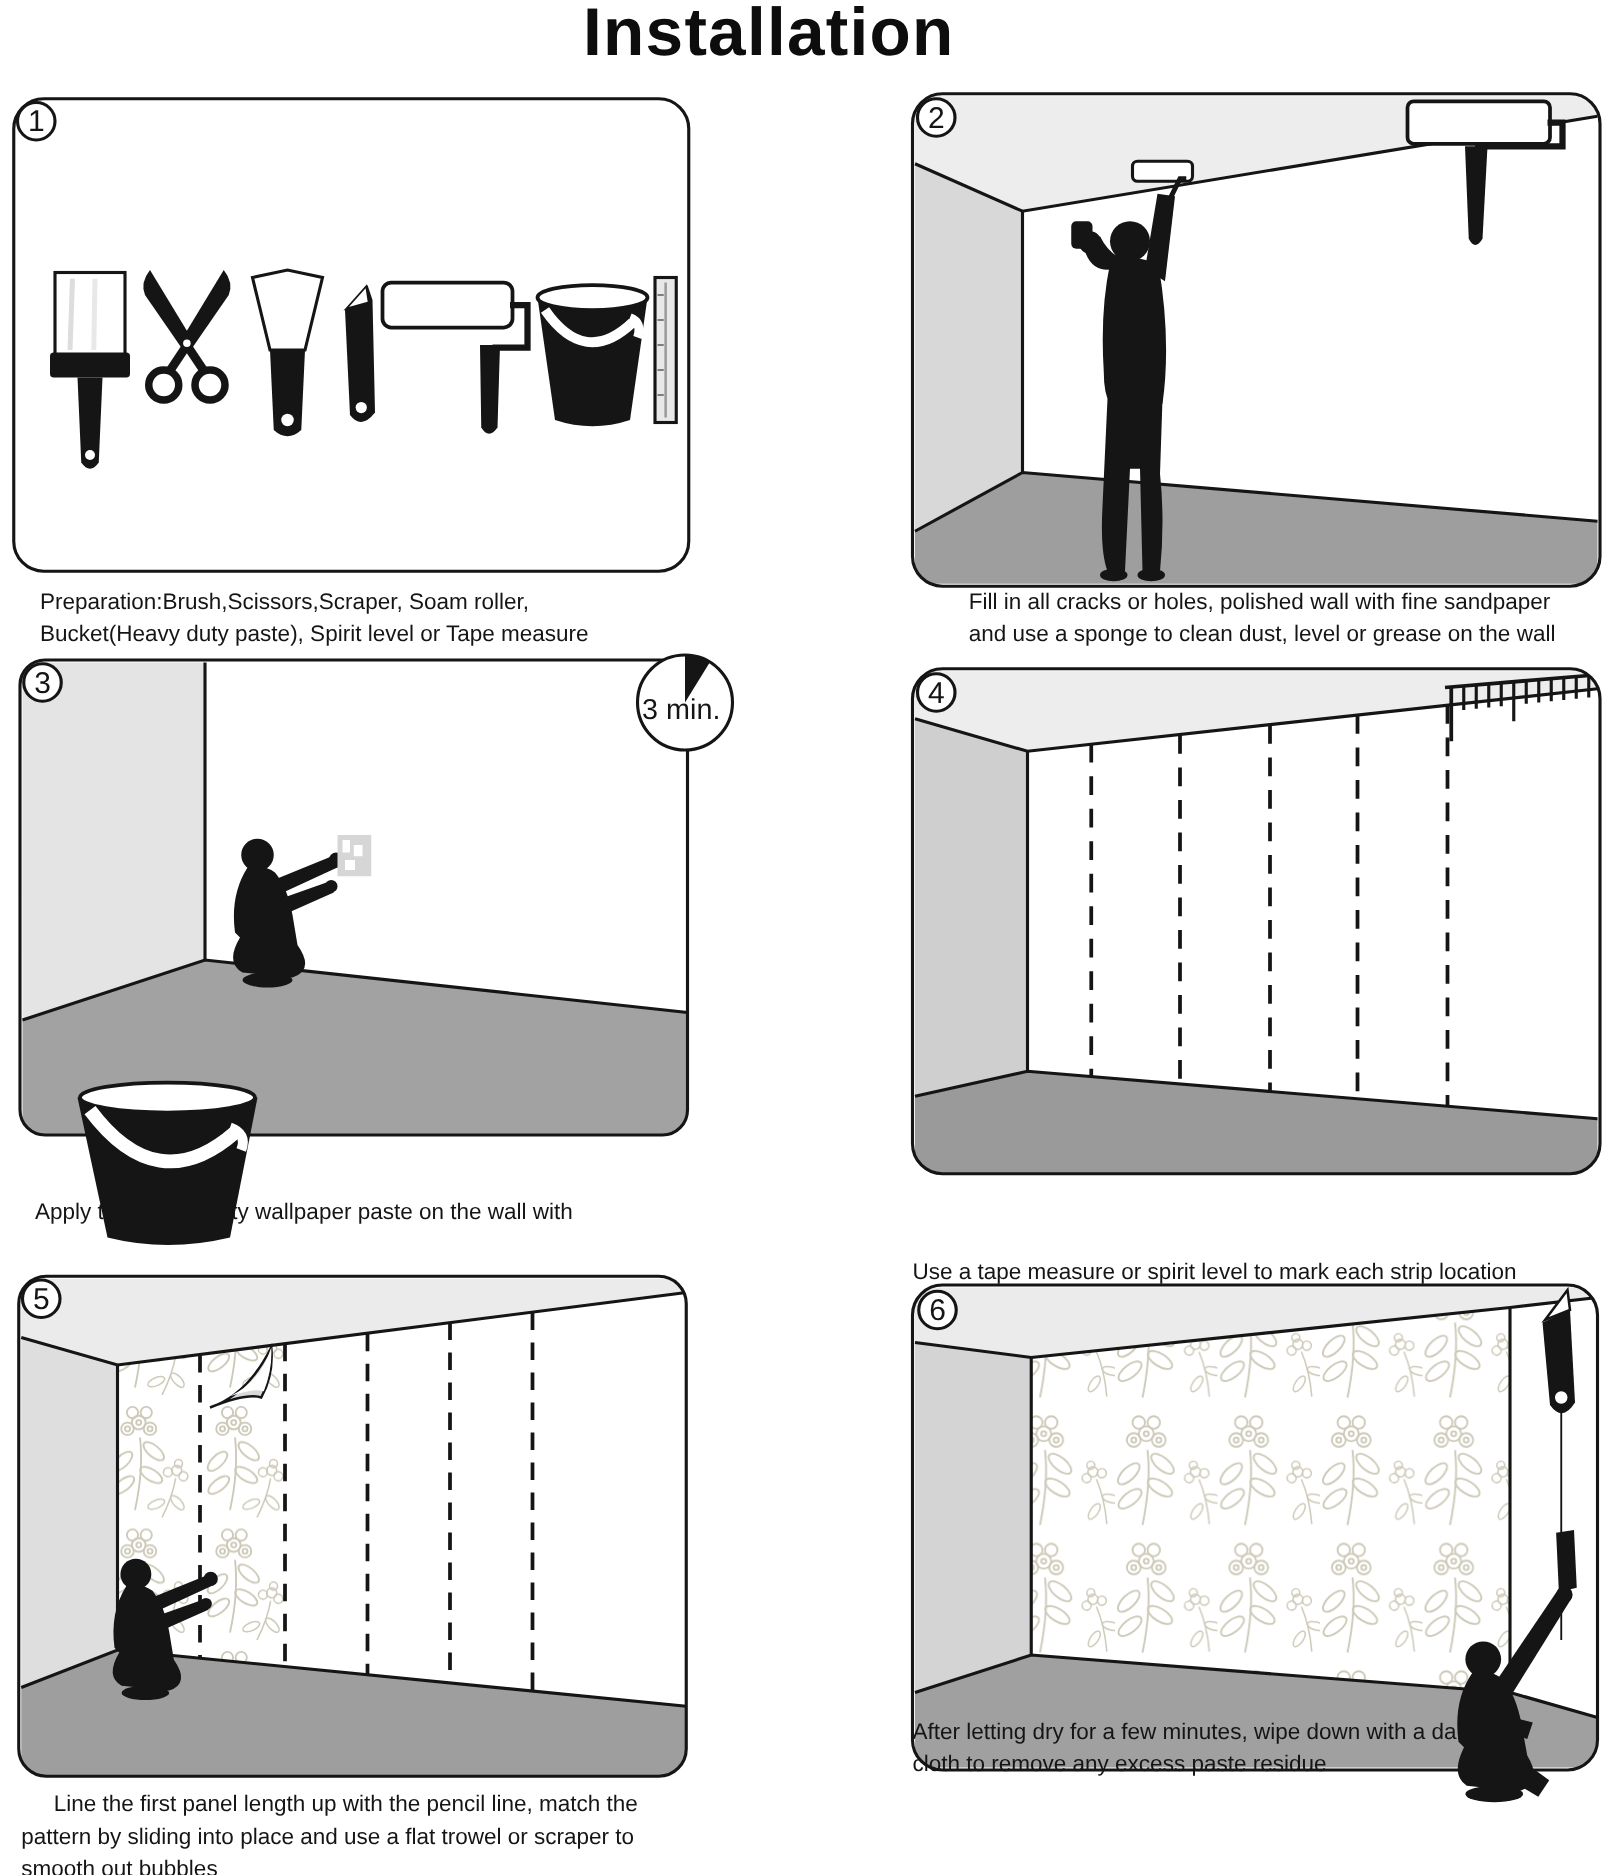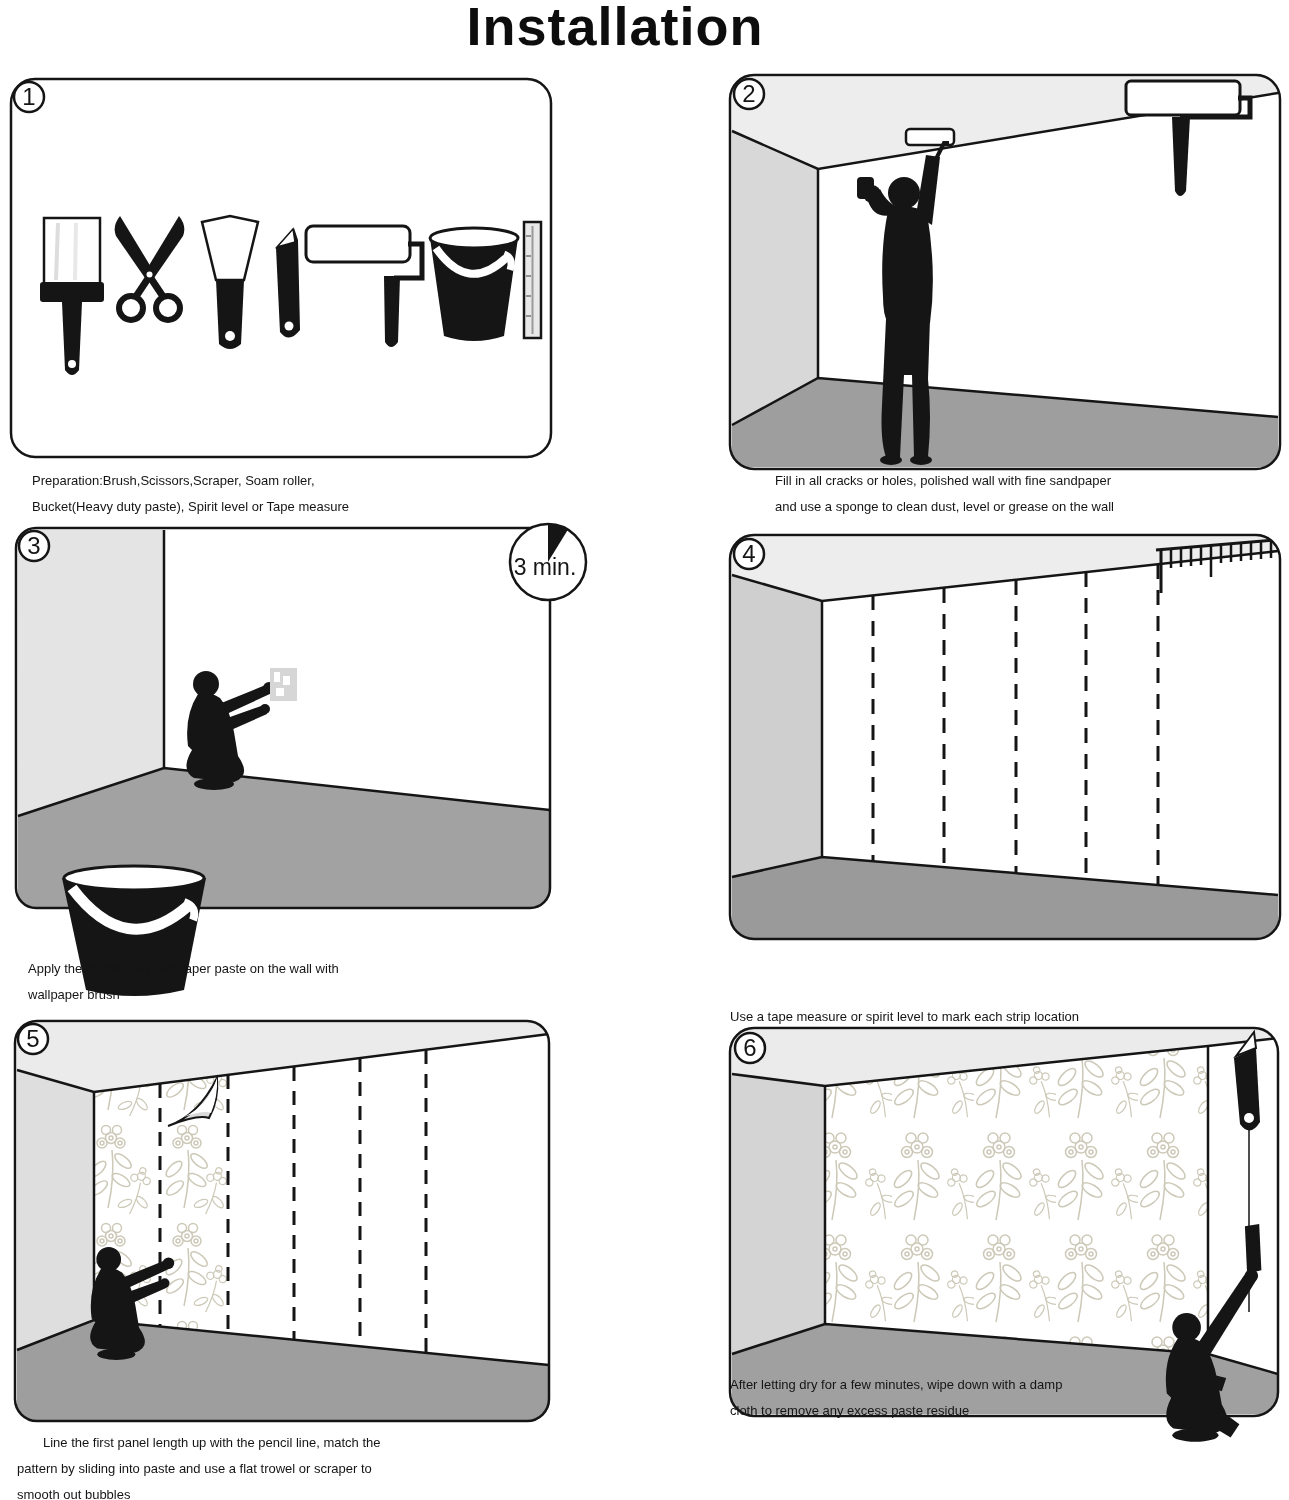--- a/index.html
+++ b/index.html
@@ -8,21 +8,21 @@
     font-family:"Liberation Sans",sans-serif;color:#111;overflow:hidden;
   }
   h1.title{
     position:absolute;top:-6px;left:0;width:1230px;margin:0;
     text-align:center;font-size:54px;line-height:64px;font-weight:bold;color:#0d0d0d;
     letter-spacing:1px;
   }
   figure.panel{position:absolute;margin:0;padding:0;}
   svg{display:block;overflow:visible;}
   p.caption{
-    position:absolute;margin:0;font-size:13px;line-height:26px;color:#151515;
+    position:absolute;margin:0;font-size:18px;line-height:26px;color:#151515;
     font-weight:400;
   }
   p.caption span{display:block;white-space:nowrap;}
   p.caption span.indent{text-indent:26px;text-align:right;}
 </style>
 </head>
 <body>
 
 <h1 class="title">Installation</h1>
 
@@ -177,21 +177,20 @@
     <path d="M124,40 q14,5 9,18" stroke="#ffffff" stroke-width="8" fill="none"></path>
   </g>
   <g>
     <circle cx="22" cy="26" r="15" fill="#ffffff" stroke="#151515" stroke-width="2.5"></circle>
     <text x="22" y="34" text-anchor="middle" font-size="24" fill="#151515">3</text>
   </g>
 </svg>
 </figure>
 <p class="caption" style="left:28px;top:956px;">
   <span>Apply the cracks duty wallpaper paste on the wall with</span>
-  <span>wallpaper brush</span>
 </p>
 
 <figure class="panel" style="left:728px;top:533px;">
 <svg width="554" height="412" viewBox="0 0 554 412">
   <clipPath id="clipD">
         <rect x="2" y="2" width="550" height="404" rx="24"></rect>
       </clipPath>
   <g clip-path="url(#clipD)">
     <polygon points="4,42 94,68 550,18 550,4 4,4" fill="#ededed"></polygon>
     <polygon points="4,42 94,68 94,324 4,344" fill="#cfcfcf"></polygon>
@@ -299,21 +298,21 @@
   </g>
   <rect x="3" y="3" width="534" height="400" rx="22" fill="none" stroke="#151515" stroke-width="2.5"></rect>
   <g>
     <circle cx="21" cy="21" r="15" fill="#ffffff" stroke="#151515" stroke-width="2.5"></circle>
     <text x="21" y="29" text-anchor="middle" font-size="24" fill="#151515">5</text>
   </g>
 </svg>
 </figure>
 <p class="caption" style="left:17px;top:1430px;">
   <span class="indent">Line the first panel length up with the pencil line, match the</span>
-  <span>pattern by sliding into paste and use a flat trowel or scraper to</span>
+  <span>pattern by sliding into place and use a flat trowel or scraper to</span>
   <span>smooth out bubbles</span>
 </p>
 
 <figure class="panel" style="left:728px;top:1022px;">
 <svg width="556" height="436" viewBox="0 0 556 436">
   <defs>
     <pattern id="floralB" width="82" height="102" patternUnits="userSpaceOnUse">
       <g fill="none" stroke="#cdc9b8" stroke-width="1.5">
         <path d="M22,96 Q29,62 26,36"></path>
         <ellipse cx="12" cy="75" rx="11" ry="5" transform="rotate(-38 12 75)"></ellipse>

